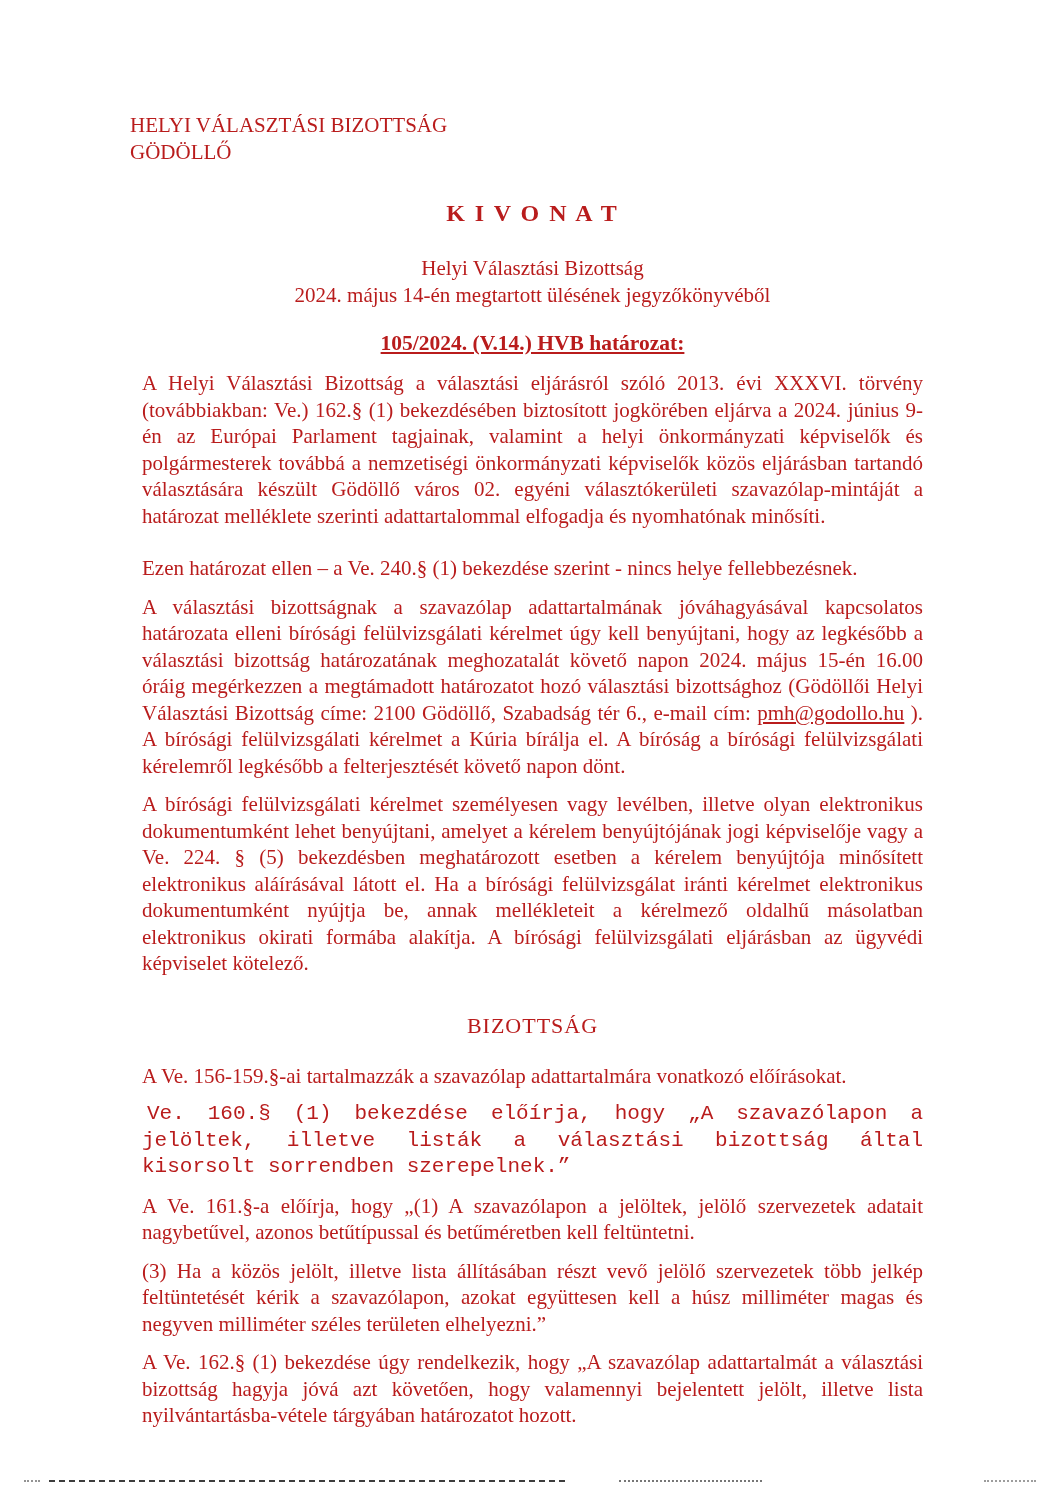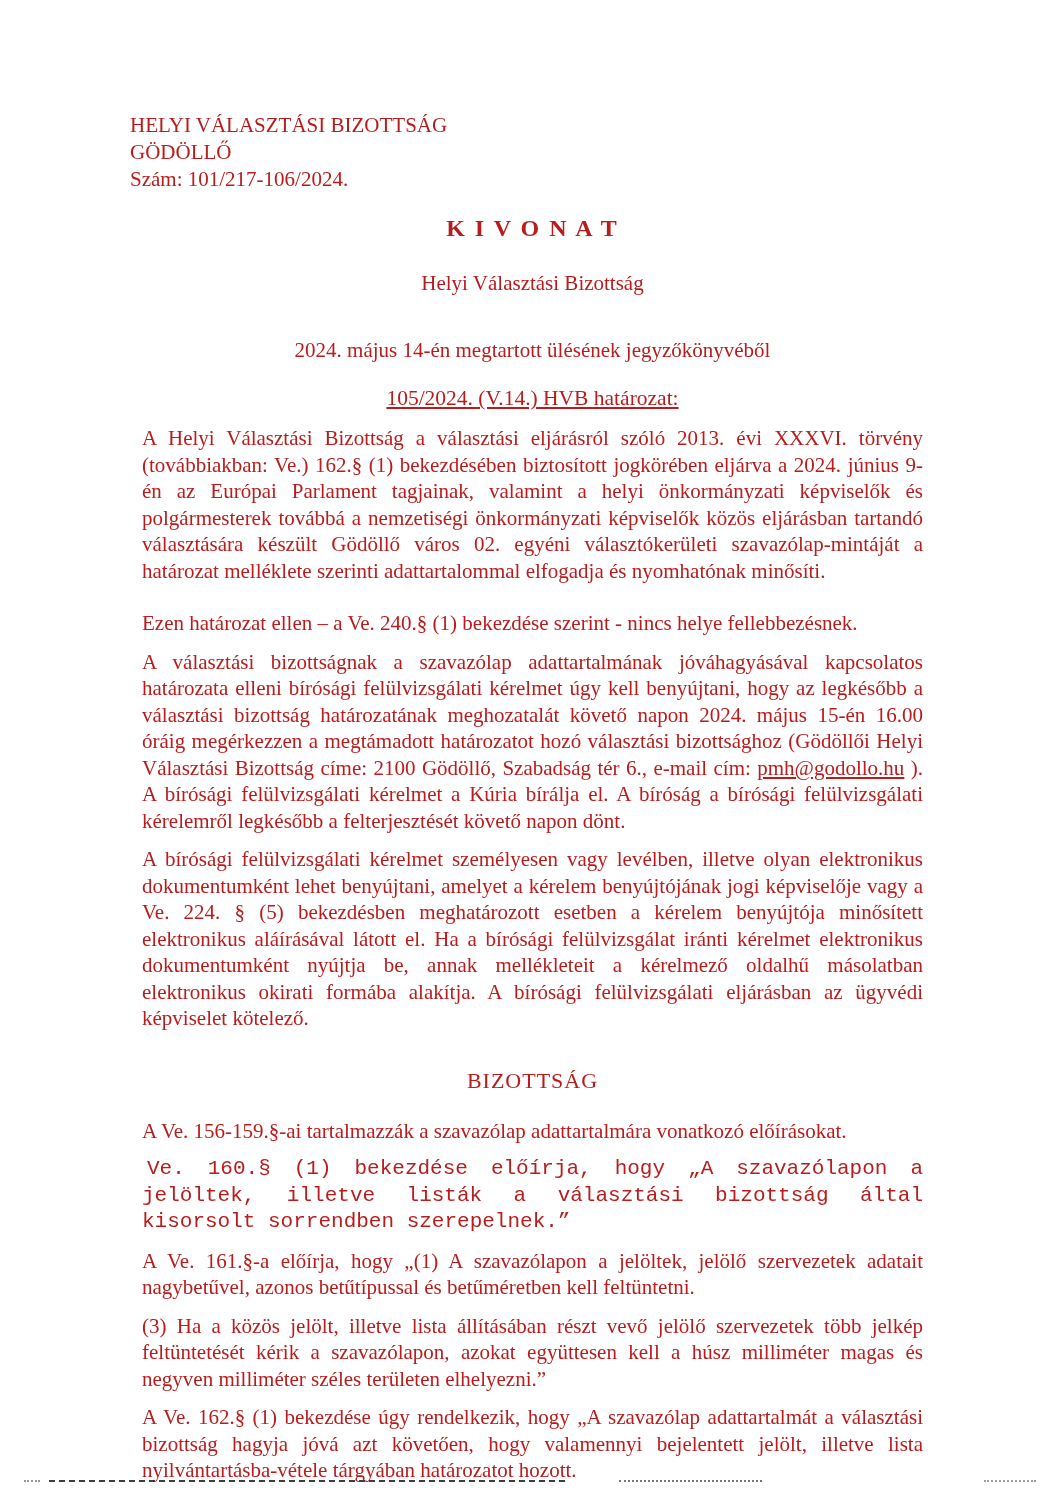--- a/index.html
+++ b/index.html
@@ -20,41 +20,40 @@
     box-sizing: border-box;
   }
   .content {
     padding: 112px 124px 0 130px;
   }
   .letterhead {
     line-height: 27px;
     text-align: left;
   }
   .doc-title {
-    margin-top: 20px;
+    margin-top: 32px;
     text-align: center;
     font-weight: bold;
     font-size: 24px;
     letter-spacing: 2px;
     line-height: 30px;
   }
   .subtitle-1 {
     margin-top: 27px;
     text-align: center;
     line-height: 27px;
   }
   .subtitle-2 {
     text-align: center;
     line-height: 27px;
-    margin-top: 40px;
   }
   .decision-heading {
     margin-top: 20px;
     text-align: center;
-    font-weight: normal;
+    font-weight: bold;
     font-size: 21.5px;
     line-height: 29px;
     text-decoration: underline;
   }
   p.para {
     margin: 12px;
     text-align: justify;
   }
   .first-para {
     margin-top: 22px;
@@ -99,21 +98,20 @@
 </style>
 </head>
 <body>
 
 <div class="page">
   <div class="content">
 
     <div class="letterhead">
       <div>HELYI VÁLASZTÁSI BIZOTTSÁG</div>
       <div>GÖDÖLLŐ</div>
-      <div>Szám: 101/217-106/2024.</div>
     </div>
 
     <div class="doc-title">K I V O N A T</div>
 
     <div class="subtitle-1">Helyi Választási Bizottság</div>
     <div class="subtitle-2">2024. május 14-én megtartott ülésének jegyzőkönyvéből</div>
 
     <div class="decision-heading">105/2024. (V.14.) HVB határozat:</div>
 
     <p class="para first-para">A Helyi Választási Bizottság a választási eljárásról szóló 2013. évi XXXVI. törvény (továbbiakban: Ve.) 162.§ (1) bekezdésében biztosított jogkörében eljárva a 2024. június 9-én az Európai Parlament tagjainak, valamint a helyi önkormányzati képviselők és polgármesterek továbbá a nemzetiségi önkormányzati képviselők közös eljárásban tartandó választására készült Gödöllő város 02. egyéni választókerületi szavazólap-mintáját a határozat melléklete szerinti adattartalommal elfogadja és nyomhatónak minősíti.</p>

